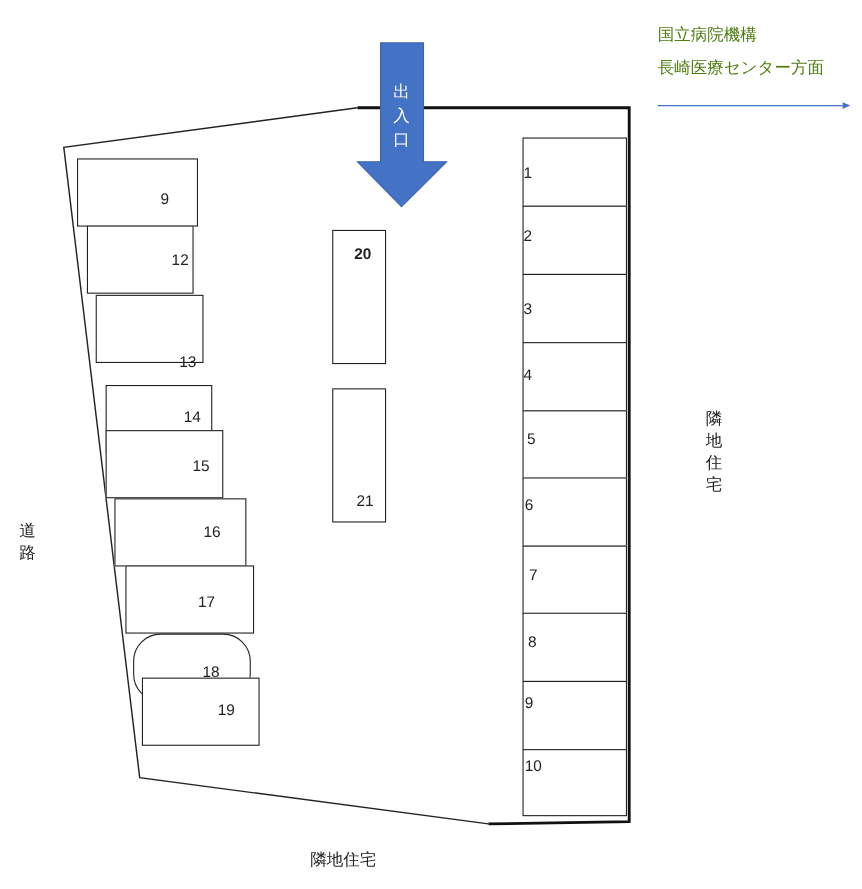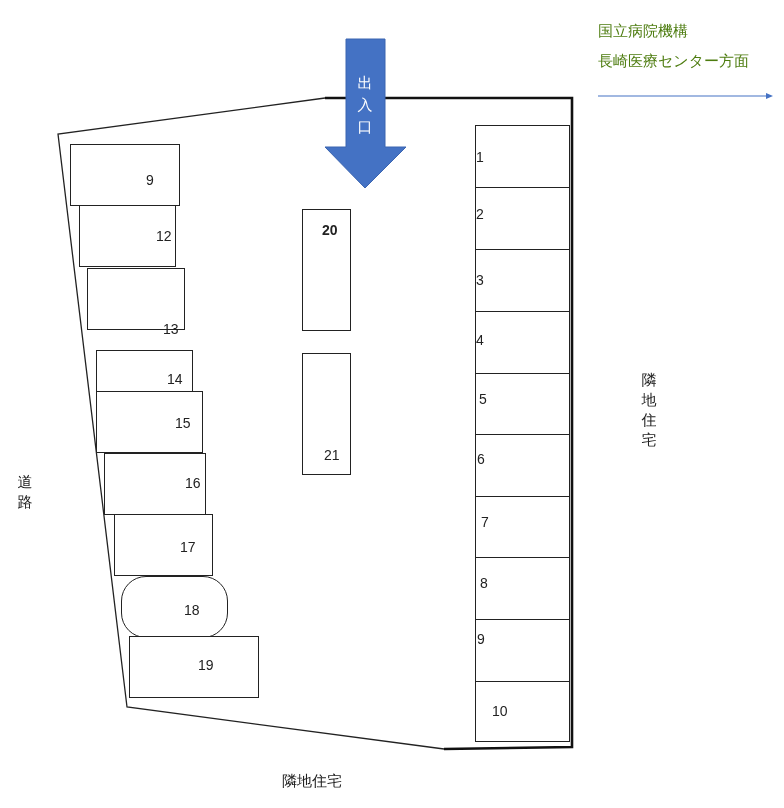--- a/index.html
+++ b/index.html
@@ -62,48 +62,48 @@
 <div class="space" style="left:475px; top:496px; width:95px; height:63px;">
   <span class="num" style="left:5px; top:17px;">7</span>
 </div>
 <div class="space" style="left:475px; top:557px; width:95px; height:63px;">
   <span class="num" style="left:4px; top:17px;">8</span>
 </div>
 <div class="space" style="left:475px; top:619px; width:95px; height:63px;">
   <span class="num" style="left:1px; top:11px;">9</span>
 </div>
 <div class="space" style="left:475px; top:681px; width:95px; height:61px;">
-  <span class="num" style="left:1px; top:21px;padding-left:15px;">10</span>
+  <span class="num" style="left:1px; top:6px;">10</span>
 </div>
 
 <div class="space" style="left:70px; top:144px; width:110px; height:62px;">
   <span class="num" style="left:75px; top:27px;">9</span>
 </div>
 <div class="space" style="left:79px; top:205px; width:97px; height:62px;">
   <span class="num" style="left:76px; top:22px;">12</span>
 </div>
 <div class="space" style="left:87px; top:268px; width:98px; height:62px;">
   <span class="num" style="left:75px; top:18px;margin-top:34px;">13</span>
 </div>
 <div class="space" style="left:96px; top:350px; width:97px; height:62px;">
   <span class="num" style="left:70px; top:20px;">14</span>
 </div>
 <div class="space" style="left:96px; top:391px; width:107px; height:62px;">
   <span class="num" style="left:78px; top:23px;">15</span>
 </div>
-<div class="space" style="left:104px; top:453px; width:102px; height:62px;text-decoration:underline;">
+<div class="space" style="left:104px; top:453px; width:120px; height:62px;text-decoration:underline;">
   <span class="num" style="left:80px; top:21px;">16</span>
 </div>
-<div class="space" style="left:114px; top:514px; width:99px; height:62px;">
+<div class="space" style="left:114px; top:514px; width:117px; height:62px;">
   <span class="num" style="left:65px; top:24px;">17</span>
 </div>
 <div class="space" style="left:121px; top:576px; width:107px; height:62px;border-radius:25px;">
   <span class="num" style="left:62px; top:25px;">18</span>
 </div>
-<div class="space" style="left:129px; top:636px; width:130px; height:62px;">
+<div class="space" style="left:129px; top:616px; width:107px; height:62px;">
   <span class="num" style="left:68px; top:20px;">19</span>
 </div>
 
 <div class="space" style="left:302px; top:209px; width:49px; height:122px;font-weight:bold;">
   <span class="num" style="left:19px; top:12px;">20</span>
 </div>
 <div class="space" style="left:302px; top:329px; width:49px; height:122px;margin-top:24px;">
   <span class="num" style="left:21px; top:93px;">21</span>
 </div>
 

